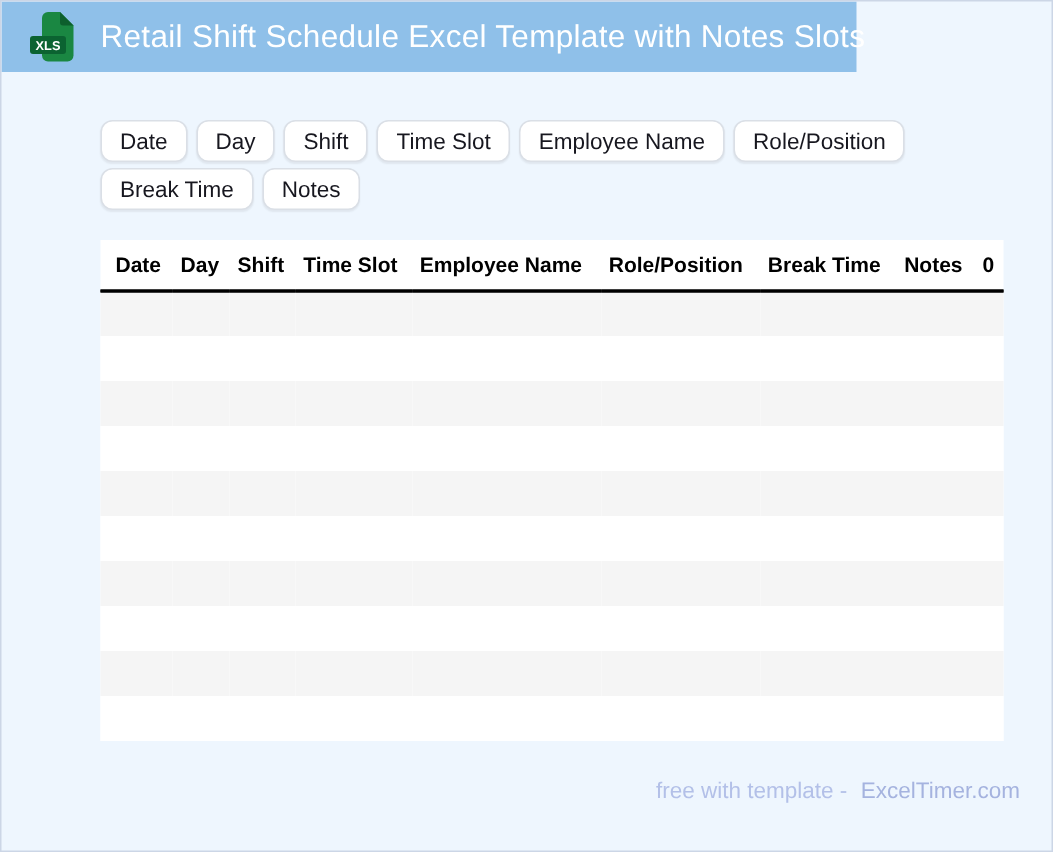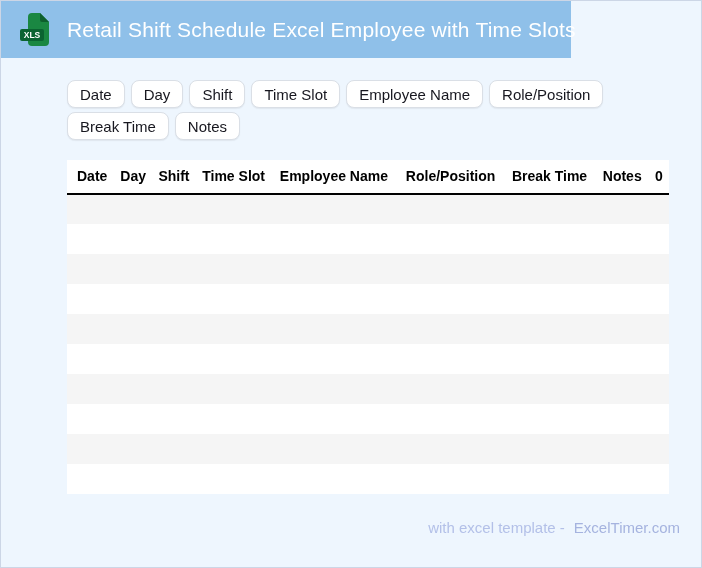--- a/index.html
+++ b/index.html
@@ -10,21 +10,21 @@
     height: 568px;
     background: #eef6fe;
     border: 1px solid #ccd6e6;
     overflow: hidden;
     font-family: "Liberation Sans", sans-serif;
   }
   .topbar {
     position: absolute;
     top: 0; left: 0;
     width: 570px;
-    height: 57px;
+    height: 47px;
     background: #8fc0e9;
     display: flex;
     align-items: center;
     padding-left: 17px;
   }
   .topbar .title {
     color: #ffffff;
     font-size: 21px;
     font-weight: 400;
     margin-left: 16px;
@@ -104,21 +104,21 @@
 
 <div class="page" style="background: rgb(238, 246, 254);">
 
   <div class="topbar" style="background: rgb(143, 192, 233);">
     <svg class="xls-icon" viewBox="0 0 33 38" xmlns="http://www.w3.org/2000/svg">
       <path d="M14 2 h8 l9 9 v20 a4 4 0 0 1 -4 4 H14 a4 4 0 0 1 -4 -4 V6 a4 4 0 0 1 4 -4 z" fill="#1a8742"></path>
       <path d="M22 2 l9 9 h-7 a2 2 0 0 1 -2 -2 z" fill="#0d5f2d"></path>
       <rect x="2" y="18" width="24" height="12" rx="2" fill="#0b6331"></rect>
       <text x="14" y="27" font-size="8.5" font-weight="bold" fill="#ffffff" text-anchor="middle" font-family="Liberation Sans, sans-serif">XLS</text>
     </svg>
-    <div class="title">Retail Shift Schedule Excel Employee with Time Slots</div>
+    <div class="title">Retail Shift Schedule Excel Template with Notes Slots</div>
   </div>
 
   <div class="chip-row">
       <button class="chip">Date</button>
       <button class="chip">Day</button>
       <button class="chip">Shift</button>
       <button class="chip">Time Slot</button>
       <button class="chip">Employee Name</button>
       <button class="chip">Role/Position</button>
       <button class="chip">Break Time</button>
@@ -249,16 +249,16 @@
             <td></td>
             <td></td>
             <td></td>
             <td></td>
           </tr>
         </tbody>
     </table>
   </div>
 
   <div class="footer">
-    <span>with excel template -</span><span class="brand">ExcelTimer.com</span>
+    <span>free with template -</span><span class="brand">ExcelTimer.com</span>
   </div>
 
 </div>
 
 </body></html>

